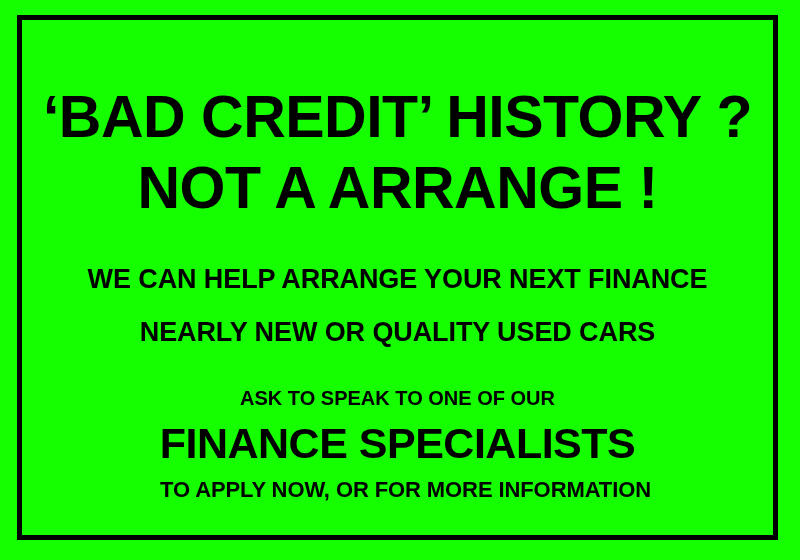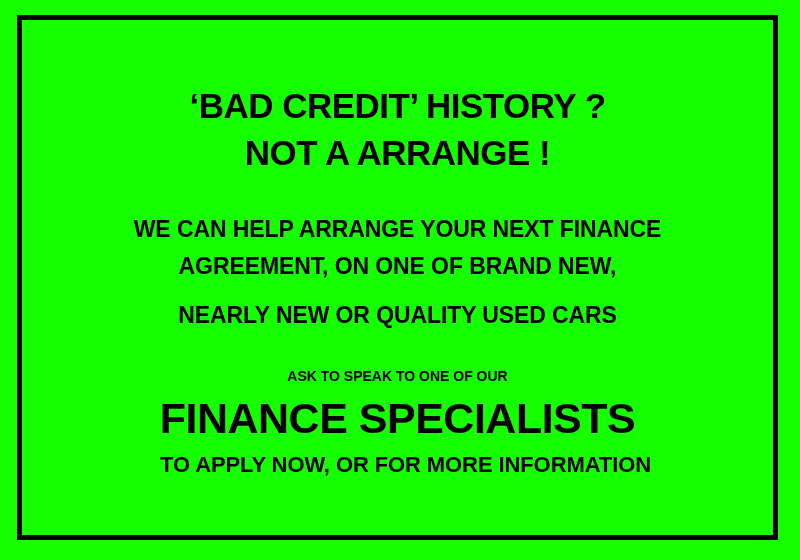--- a/index.html
+++ b/index.html
@@ -43,59 +43,59 @@
     box-sizing: border-box;
     display: flex;
     flex-direction: column;
     align-items: center;
     text-align: center;
     color: #000000;
   }
 
   .headline {
     font-weight: bold;
-    font-size: 35px;
+    font-size: 59px;
     line-height: 1.0;
     letter-spacing: -0.5px;
     color: #000000;
     white-space: nowrap;
   }
 
   #headline-line-1 {
     margin-top: 68px;
   }
 
   #headline-line-2 {
     margin-top: 12px;
   }
 
   .body-line {
     font-weight: bold;
-    font-size: 23px;
+    font-size: 27px;
     line-height: 1.0;
     letter-spacing: -0.1px;
     color: #000000;
     white-space: nowrap;
   }
 
   #body-line-1 {
     margin-top: 48px;
   }
 
   #body-line-2 {
     margin-top: 14px;
   }
 
   #body-line-3 {
     margin-top: 26px;
   }
 
   #cta-lead {
     font-weight: bold;
-    font-size: 14px;
+    font-size: 20px;
     line-height: 1.0;
     margin-top: 42px;
     color: #000000;
     white-space: nowrap;
   }
 
   #cta-headline {
     font-weight: bold;
     font-size: 43px;
     line-height: 1.0;
@@ -124,21 +124,20 @@
   <div id="poster-frame"></div>
 
   <div id="poster-content">
 
     <div class="headline" id="headline-line-1">‘BAD CREDIT’ HISTORY ?</div>
 
     <div class="headline" id="headline-line-2">NOT A ARRANGE !</div>
 
     <div class="body-line" id="body-line-1">WE CAN HELP ARRANGE YOUR NEXT FINANCE</div>
 
-    <div class="body-line" id="body-line-2">AGREEMENT, ON ONE OF BRAND NEW,</div>
 
     <div class="body-line" id="body-line-3">NEARLY NEW OR QUALITY USED CARS</div>
 
     <div id="cta-lead">ASK TO SPEAK TO ONE OF OUR</div>
 
     <div id="cta-headline">FINANCE SPECIALISTS</div>
 
     <div id="cta-footer">TO APPLY NOW, OR FOR MORE INFORMATION</div>
 
   </div>

